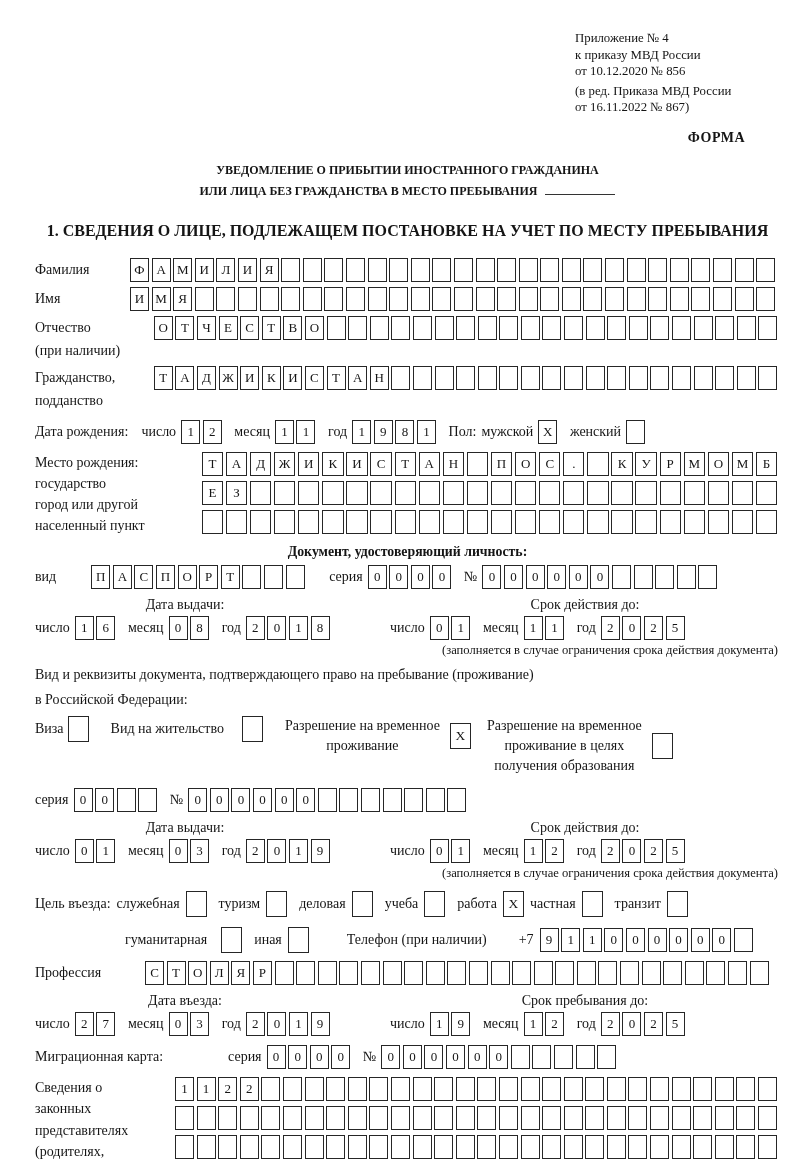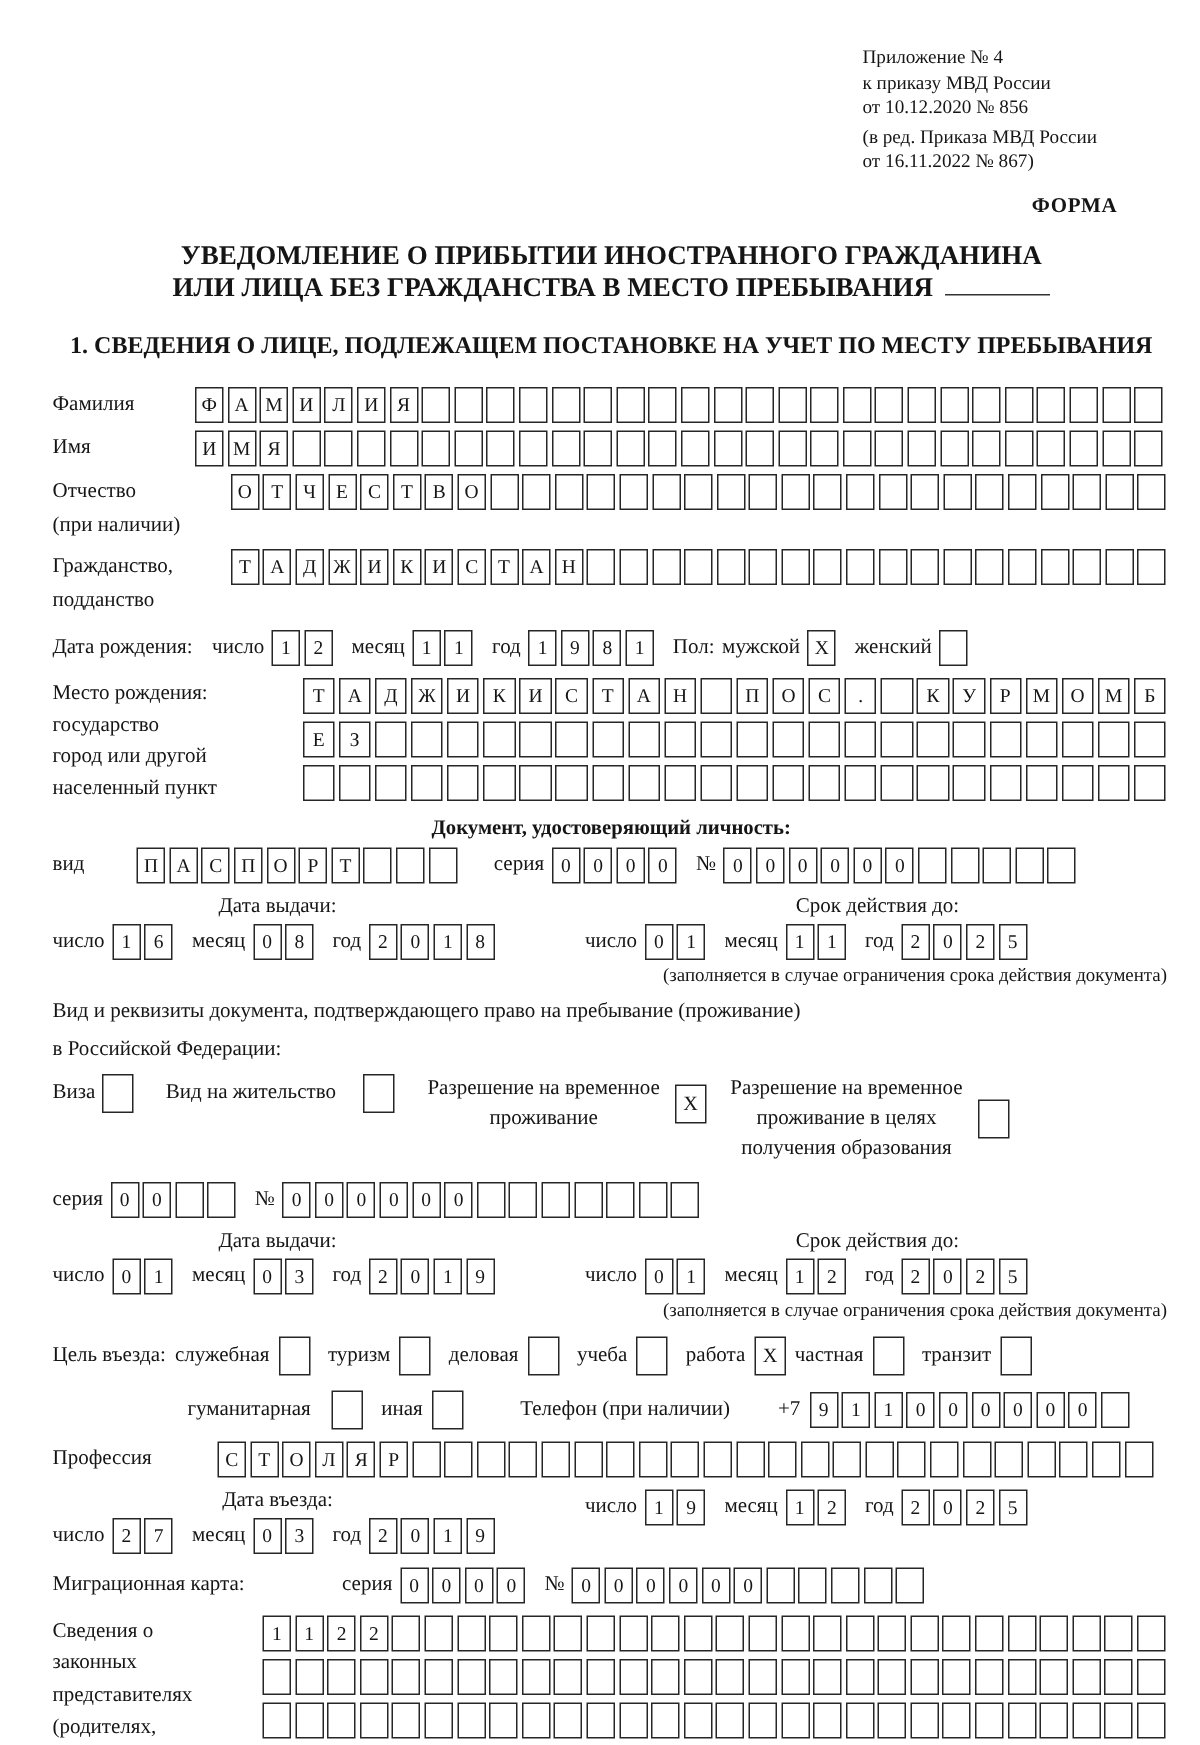--- a/index.html
+++ b/index.html
@@ -9,21 +9,21 @@
     color:#151515;font-size:14px;
   }
   .page{padding:30px 20px 0 35px;width:745px;}
 
   
   .appendix{width:190px;margin-left:auto;margin-right:15px;font-size:12.8px;line-height:16.5px;}
   .appendix .ed{margin-top:3px;}
   .forma{font-weight:bold;text-align:right;margin:14px 35px 0 0;font-size:14px;letter-spacing:.5px;}
 
   
-  .title{font-weight:bold;text-align:center;font-size:18px;line-height:21px;margin-top:14px;}
+  .title{font-weight:bold;text-align:center;font-size:12px;line-height:21px;margin-top:14px;}
   .blank-line{display:inline-block;width:70px;border-bottom:1.6px solid #333;height:12px;margin-left:8px;}
   .section-title{font-weight:bold;text-align:center;font-size:16px;margin-top:20px;}
 
   
   .row{display:flex;align-items:flex-start;margin-top:5px;font-family:Liberation Serif, serif;}
   .lbl{line-height:24px;flex:none;}
   .lbl2{line-height:21px;flex:none;}
   .boxes{display:flex;flex:none;}
   .cell{
     box-sizing:border-box;flex:none;width:19px;height:24px;margin-right:2.6px;
@@ -637,20 +637,21 @@
         <span class="t2">год</span>
         <span class="boxes">
             <span class="cell">2</span>
             <span class="cell">0</span>
             <span class="cell">1</span>
             <span class="cell">9</span>
           </span>
       </div>
     </div>
     <div class="dcol-r">
+      <div class="dhead">Срок пребывания до:</div>
       <div class="drow">
         <span class="t">число</span>
         <span class="boxes">
             <span class="cell">1</span>
             <span class="cell">9</span>
           </span>
         <span class="t2">месяц</span>
         <span class="boxes">
             <span class="cell">1</span>
             <span class="cell">2</span>

